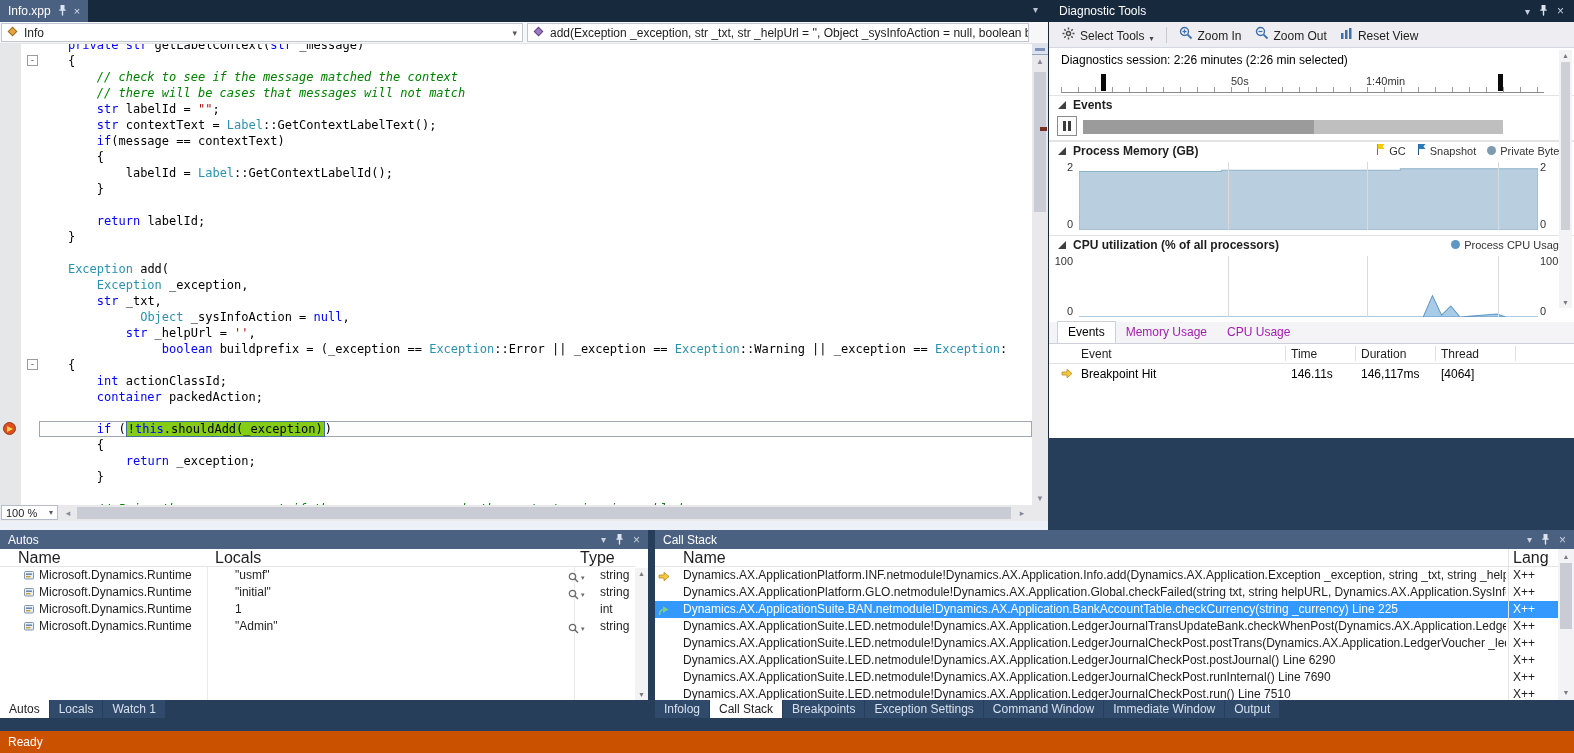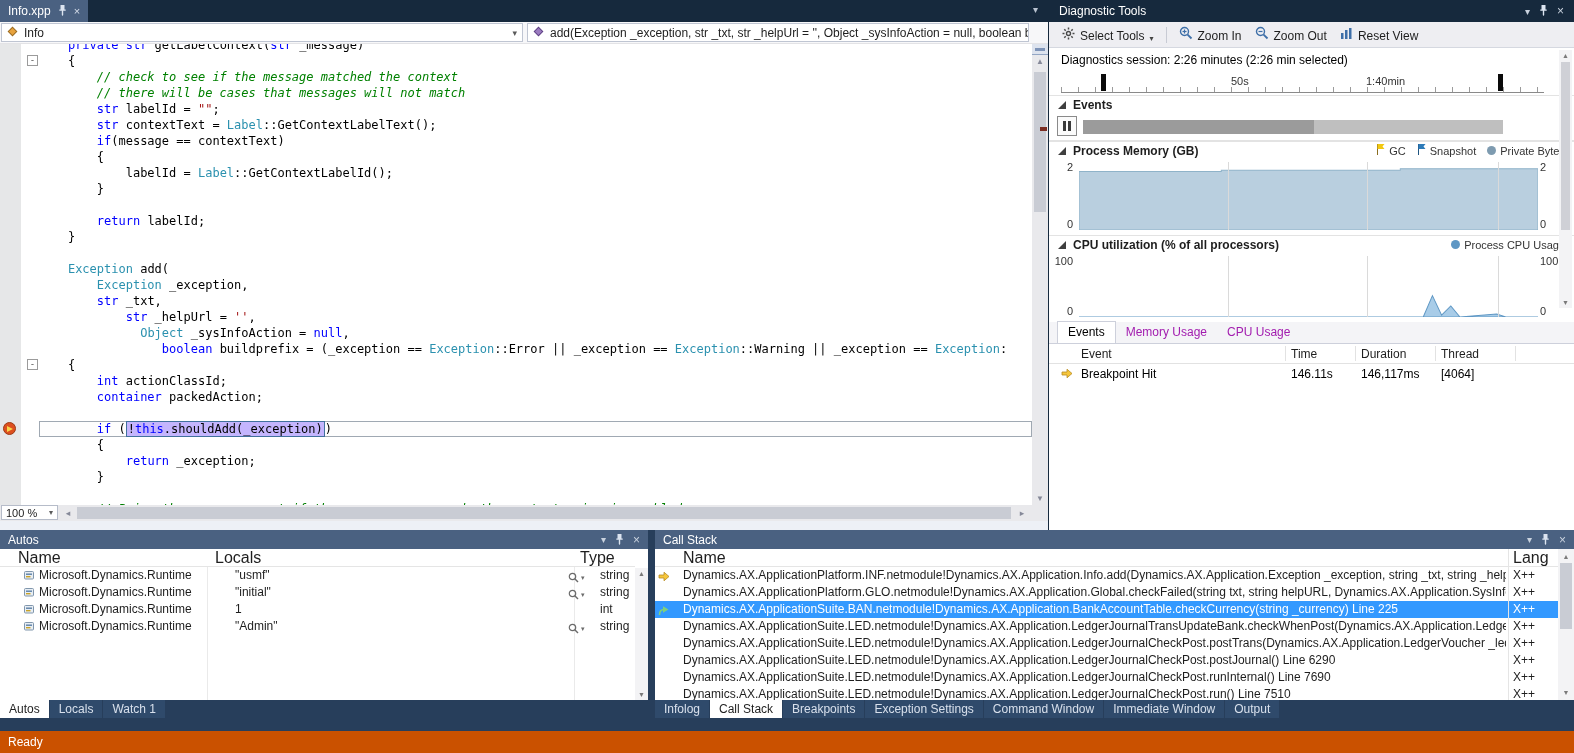--- a/index.html
+++ b/index.html
@@ -28,21 +28,21 @@
   .bp-marker{position:absolute;left:3px;top:378px;width:13px;height:13px;border-radius:50%;
              background:#DD4F1F;border:1px solid #9C3A14;z-index:3;}
   .bp-marker::after{content:"";position:absolute;left:3px;top:3px;border-left:6px solid #F7D64A;
              border-top:3.5px solid transparent;border-bottom:3.5px solid transparent;}
   .code-lines{position:absolute;left:39px;top:-7px;width:993px;}
   .code-line{height:16px;line-height:16px;font-family:"DejaVu Sans Mono",monospace;font-size:12px;
              white-space:pre;position:relative;color:#000;}
   .code-line.current{background:#FDFDFD;box-shadow:inset 0 0 0 1px #9FA8B2;}
   .tok-k{color:#0000FF;} .tok-y{color:#2B91AF;} .tok-c{color:#008000;font-style:italic;}
   .tok-s{color:#A31515;} .tok-p{color:#000;}
-  .tok-box{border:1px solid #42719E;padding:0 1px;background:#c4b5fd;}
+  .tok-box{border:1px solid #42719E;padding:0 1px;background:#84cc16;}
   .fold-box{position:absolute;left:-12px;top:2px;width:11px;height:11px;border:1px solid #9B9B9B;
             background:#fff;color:#4A4A4A;font:9px/9px "DejaVu Sans Mono",monospace;text-align:center;}
 
   
   .vscroll{position:absolute;left:1032px;top:44px;width:16px;height:461px;background:#E9E9EC;}
   .vs-split{position:absolute;left:0;top:0;width:16px;height:11px;background:#DDE3EE;border-bottom:1px solid #93A6C4;}
   .vs-split::after{content:"";position:absolute;left:3px;top:4px;width:10px;height:3px;background:#7E94B8;}
   .vs-arrow{position:absolute;left:0;width:16px;text-align:center;color:#868999;font-size:8px;line-height:12px;}
   .vs-up{top:12px;} .vs-down{bottom:0;}
   .vs-thumb{position:absolute;left:2px;top:28px;width:12px;height:140px;background:#C9CCD4;}
@@ -53,21 +53,21 @@
   .zoom-combo{position:absolute;left:1px;top:0;width:57px;height:15px;background:#fff;border:1px solid #B6BCC9;
               font-size:11px;display:flex;align-items:center;padding:0 4px;gap:5px;color:#222;}
   .zoom-combo .carrow{font-size:8px;}
   .hs-arrow{position:absolute;top:0;width:16px;text-align:center;color:#868999;font-size:9px;line-height:16px;}
   .hs-left{left:60px;} .hs-right{left:1014px;}
   .hs-thumb{position:absolute;left:77px;top:2px;width:934px;height:12px;background:#C9CCD4;}
 
   .gap-h{position:absolute;left:0;top:521px;width:1048px;height:9px;background:#EDF0F6;}
 
   
-  .diag{position:absolute;left:1048px;top:0;width:526px;height:530px;background:#fff;font-size:12px;border-left:1px solid #16293D;}
+  .diag{position:absolute;left:1048px;top:0;width:526px;height:438px;background:#fff;font-size:12px;border-left:1px solid #16293D;}
   .diag-header{height:22px;background:#16293D;color:#fff;display:flex;align-items:center;padding:0 10px;font-size:12px;}
   .hicons{margin-left:auto;display:flex;align-items:center;gap:9px;color:#C9D2DE;font-size:10px;}
   .diag-toolbar{position:absolute;left:0;top:22px;right:0;height:26px;background:#EEEEF2;
                 border-bottom:1px solid #D5D8E0;display:flex;align-items:center;padding:0 8px;gap:3px;color:#1E1E1E;}
   .tool-btn{display:flex;align-items:flex-end;gap:5px;padding:2px 5px;}
   .tool-sep{width:1px;height:16px;background:#C8CBD4;margin:0 4px;}
   .tb-small-caret{font-size:8px;color:#444;}
   .diag-session{position:absolute;left:12px;top:53px;color:#000;}
   .diag-ruler{position:absolute;left:12px;right:30px;top:72px;height:21px;border-bottom:1px solid #8A8A8A;
       background-image:repeating-linear-gradient(to right,#9B9B9B 0 1px,transparent 1px 17px);
@@ -212,22 +212,22 @@
         <div class="code-line"><span class="tok-p">        {</span></div>
         <div class="code-line"><span class="tok-p">            labelId = </span><span class="tok-y">Label</span><span class="tok-p">::GetContextLabelId();</span></div>
         <div class="code-line"><span class="tok-p">        }</span></div>
         <div class="code-line"></div>
         <div class="code-line"><span class="tok-p">        </span><span class="tok-k">return</span><span class="tok-p"> labelId;</span></div>
         <div class="code-line"><span class="tok-p">    }</span></div>
         <div class="code-line"></div>
         <div class="code-line"><span class="tok-p">    </span><span class="tok-y">Exception</span><span class="tok-p"> add(</span></div>
         <div class="code-line"><span class="tok-p">        </span><span class="tok-y">Exception</span><span class="tok-p"> _exception,</span></div>
         <div class="code-line"><span class="tok-p">        </span><span class="tok-k">str</span><span class="tok-p"> _txt,</span></div>
+        <div class="code-line"><span class="tok-p">              </span><span class="tok-y">Object</span><span class="tok-p"> _sysInfoAction = </span><span class="tok-k">null</span><span class="tok-p">,</span></div>
         <div class="code-line"><span class="tok-p">            </span><span class="tok-k">str</span><span class="tok-p"> _helpUrl = </span><span class="tok-s">''</span><span class="tok-p">,</span></div>
-        <div class="code-line"><span class="tok-p">              </span><span class="tok-y">Object</span><span class="tok-p"> _sysInfoAction = </span><span class="tok-k">null</span><span class="tok-p">,</span></div>
         <div class="code-line"><span class="tok-p">                 </span><span class="tok-k">boolean</span><span class="tok-p"> buildprefix = (_exception == </span><span class="tok-y">Exception</span><span class="tok-p">::Error || _exception == </span><span class="tok-y">Exception</span><span class="tok-p">::Warning || _exception == </span><span class="tok-y">Exception</span><span class="tok-p">:</span></div>
         <div class="code-line"><span class="fold-box">-</span><span class="tok-p">    {</span></div>
         <div class="code-line"><span class="tok-p">        </span><span class="tok-k">int</span><span class="tok-p"> actionClassId;</span></div>
         <div class="code-line"><span class="tok-p">        </span><span class="tok-k">container</span><span class="tok-p"> packedAction;</span></div>
         <div class="code-line"></div>
         <div class="code-line current"><span class="tok-p">        </span><span class="tok-k">if</span><span class="tok-p"> (</span><span class="tok-box"><span class="tok-p">!</span><span class="tok-k">this</span><span class="tok-p">.shouldAdd(_exception)</span></span><span class="tok-p">)</span></div>
         <div class="code-line"><span class="tok-p">        {</span></div>
         <div class="code-line"><span class="tok-p">            </span><span class="tok-k">return</span><span class="tok-p"> _exception;</span></div>
         <div class="code-line"><span class="tok-p">        }</span></div>
         <div class="code-line"></div>

